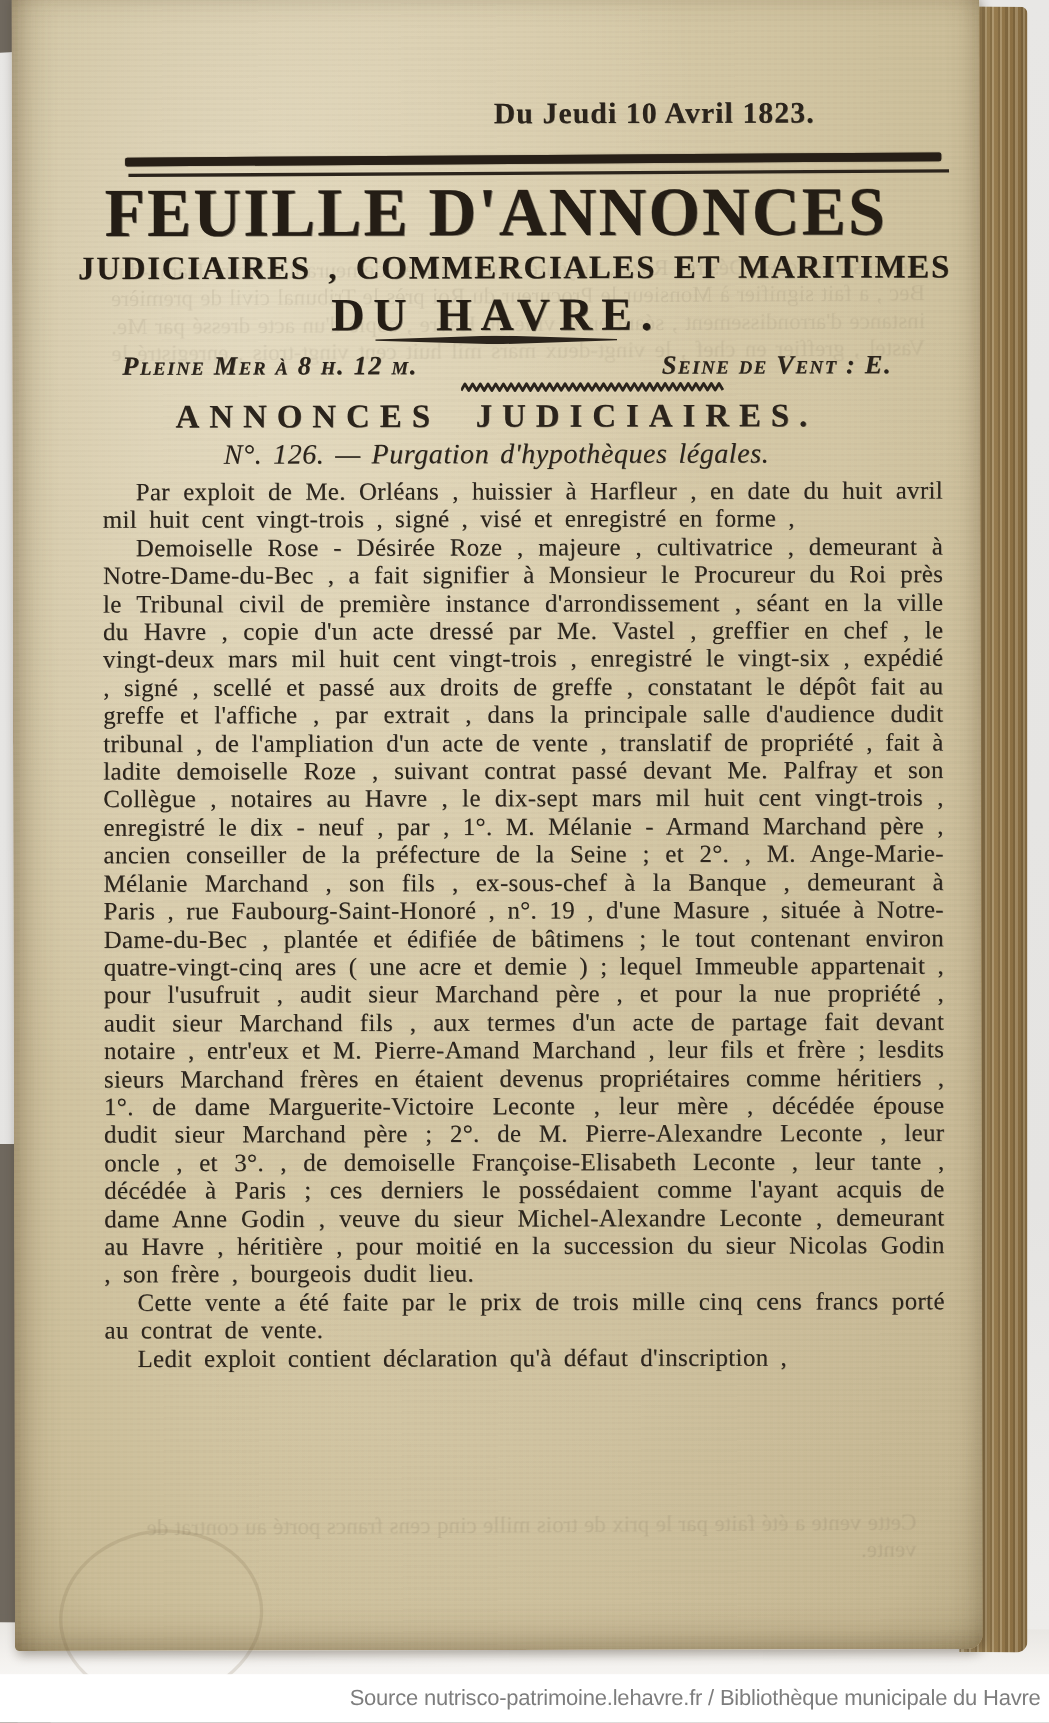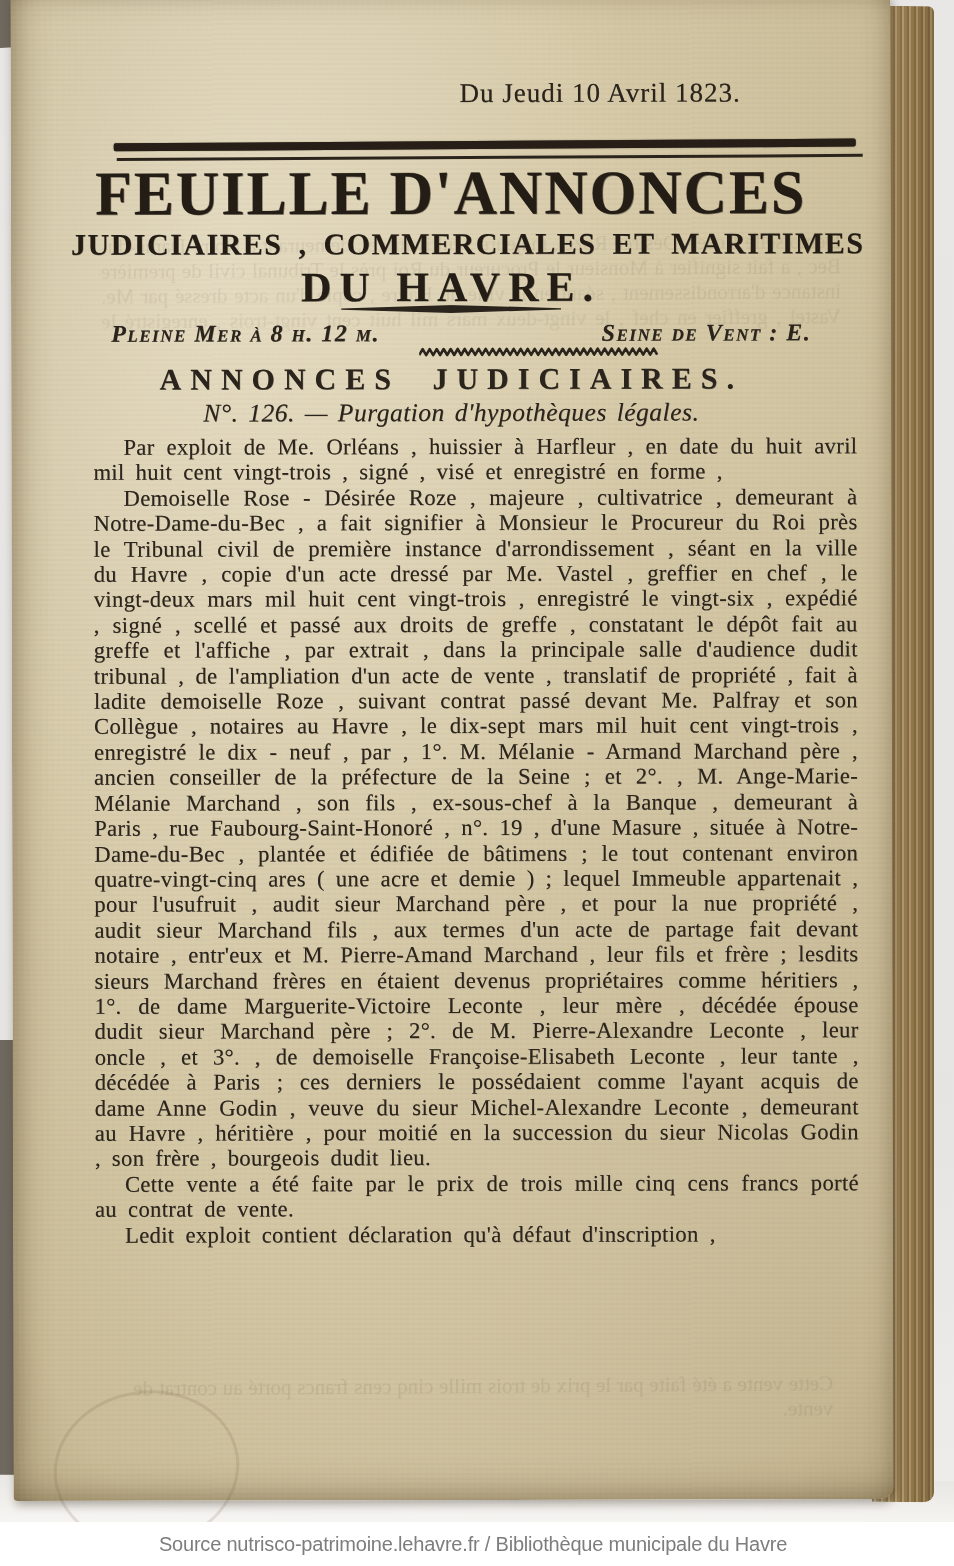--- a/index.html
+++ b/index.html
@@ -70,22 +70,22 @@
     border:3px solid rgba(115,95,60,.16);border-radius:50%;
     transform:rotate(-8deg);
   }
   .content{position:absolute;left:0;top:0;width:880px;height:1506px;}
   .issue-no{
     position:absolute;left:92px;top:78px;
     font-size:42px;letter-spacing:3px;color:#2b241c;
     text-shadow:.4px .4px 0 rgba(43,36,28,.6);
   }
   .date-line{
-    position:absolute;right:150px;top:84px;
-    font-size:27px;font-weight:normal;letter-spacing:1px;color:#2b241c;
+    position:absolute;right:150px;top:94px;
+    font-size:27px;font-weight:bold;letter-spacing:1px;color:#2b241c;
     text-shadow:.4px .3px 0 rgba(43,36,28,.55);
     text-align:center;
   }
   .rule-thick{position:absolute;left:103px;top:147px;width:742px;height:8px;background:#271f17;transform:rotate(-.25deg);border-radius:2px;box-shadow:0 0 1px rgba(39,31,23,.8);}
   .rule-thin{position:absolute;left:106px;top:162px;width:746px;height:3px;background:#2b241c;transform:rotate(-.2deg);}
   .masthead{position:absolute;left:60px;top:168px;width:760px;text-align:center;color:#241d15;}
   .mh-title{
     font-size:60px;font-weight:bold;letter-spacing:2px;line-height:62px;
     transform:scaleY(1.04);
     text-shadow:.8px .6px 0 rgba(36,29,21,.5), -.4px -.3px 0 rgba(36,29,21,.35);
@@ -127,21 +127,21 @@
     position:absolute;left:82px;top:440px;width:764px;
     font-size:22.6px;line-height:25.4px;color:#2c251d;
     text-align:justify;letter-spacing:.35px;word-spacing:5px;
     text-shadow:.35px .3px 0 rgba(44,37,29,.45);
   }
   .article p{margin:0;text-indent:30px;}
   
   .credit-bar{
     position:absolute;left:0;bottom:0;width:954px;height:44px;
     background:#ffffff;
-    display:flex;align-items:center;justify-content:center;
+    display:flex;align-items:center;justify-content:flex-end;
     font-family:"Liberation Sans", sans-serif;
     font-size:20px;color:#7d7d7d;letter-spacing:-.2px;
     padding-right:8px;box-sizing:border-box;
   }
 </style>
 </head>
 <body>
 
 <div class="scan">
 

